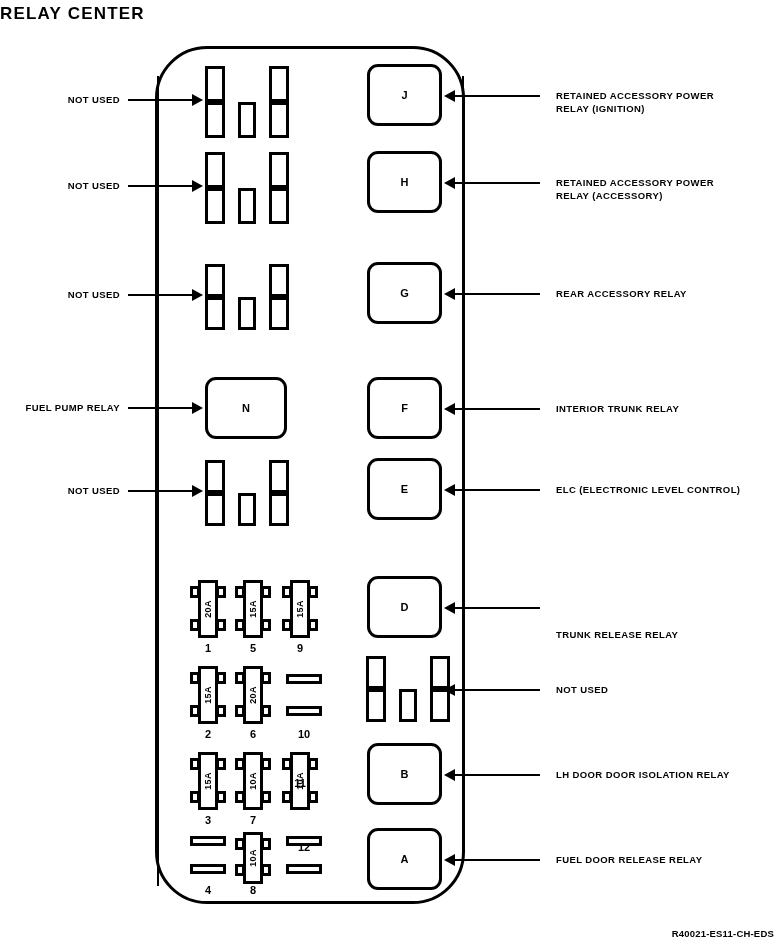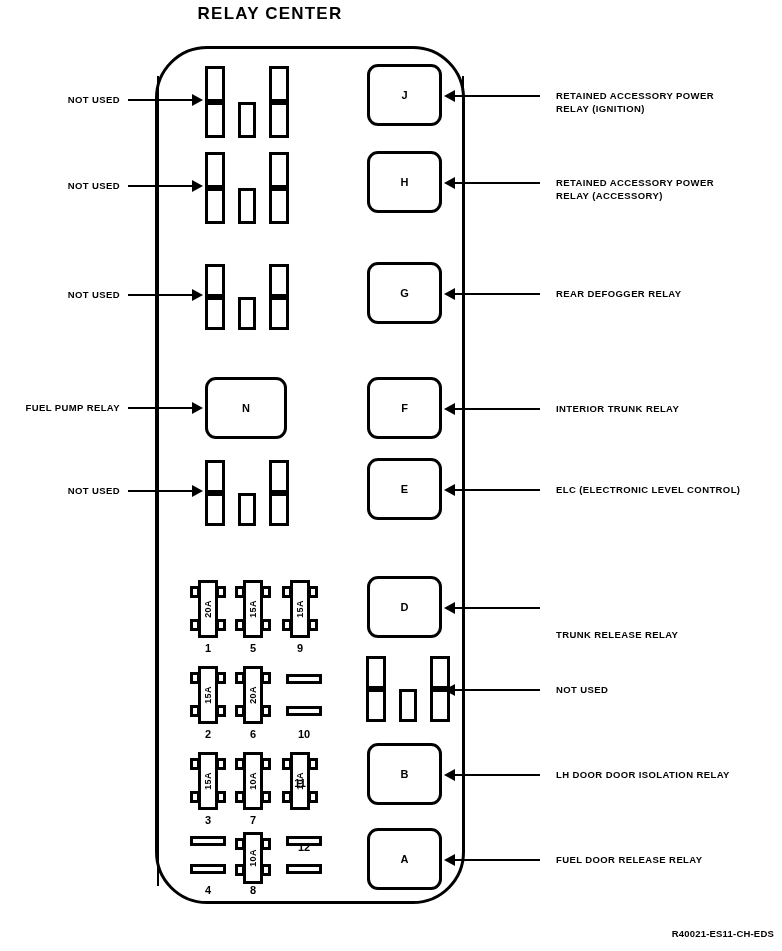--- a/index.html
+++ b/index.html
@@ -17,21 +17,20 @@
   }
   #page-root {
     position: absolute;
     inset: 0;
   }
   .title {
     position: absolute;
     left: 0;
     top: 4px;
     width: 540px;
-    text-align: center;
     font-size: 17px;
     font-weight: bold;
     letter-spacing: 1.2px;
   }
   .footer-code {
     position: absolute;
     right: 8px;
     bottom: 12px;
     font-size: 9.5px;
     font-weight: bold;
@@ -365,21 +364,21 @@
   <div class="callout-text right" style="left:556px; top:89px; width:220px;">RETAINED ACCESSORY POWER
 RELAY (IGNITION)</div>
 
   <div class="arrow-left" style="left:444px; top:177px;"></div>
   <div class="leader" style="left:455px; top:182px; width:85px;"></div>
   <div class="callout-text right" style="left:556px; top:176px; width:220px;">RETAINED ACCESSORY POWER
 RELAY (ACCESSORY)</div>
 
   <div class="arrow-left" style="left:444px; top:288px;"></div>
   <div class="leader" style="left:455px; top:293px; width:85px;"></div>
-  <div class="callout-text right" style="left:556px; top:287px; width:220px;">REAR DEFOGGER RELAY</div>
+  <div class="callout-text right" style="left:556px; top:287px; width:220px;">REAR ACCESSORY RELAY</div>
 
   <div class="arrow-left" style="left:444px; top:403px;"></div>
   <div class="leader" style="left:455px; top:408px; width:85px;"></div>
   <div class="callout-text right" style="left:556px; top:402px; width:220px;">INTERIOR TRUNK RELAY</div>
 
   <div class="arrow-left" style="left:444px; top:484px;"></div>
   <div class="leader" style="left:455px; top:489px; width:85px;"></div>
   <div class="callout-text right" style="left:556px; top:483px; width:230px;">ELC (ELECTRONIC LEVEL CONTROL)</div>
 
   <div class="arrow-left" style="left:444px; top:602px;"></div>

